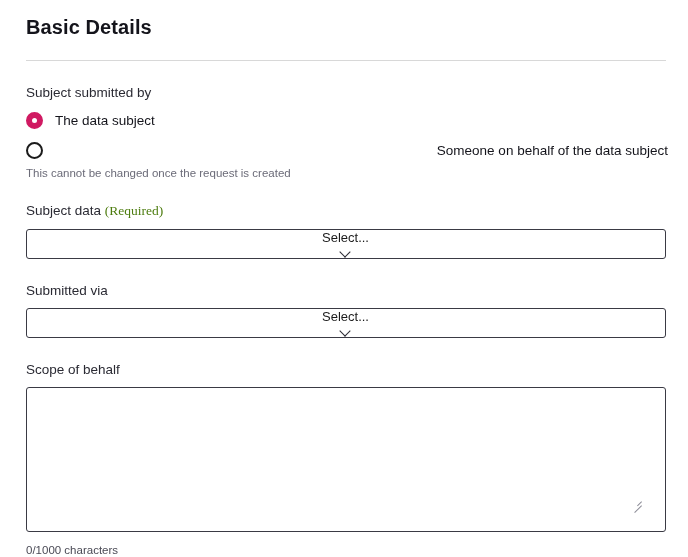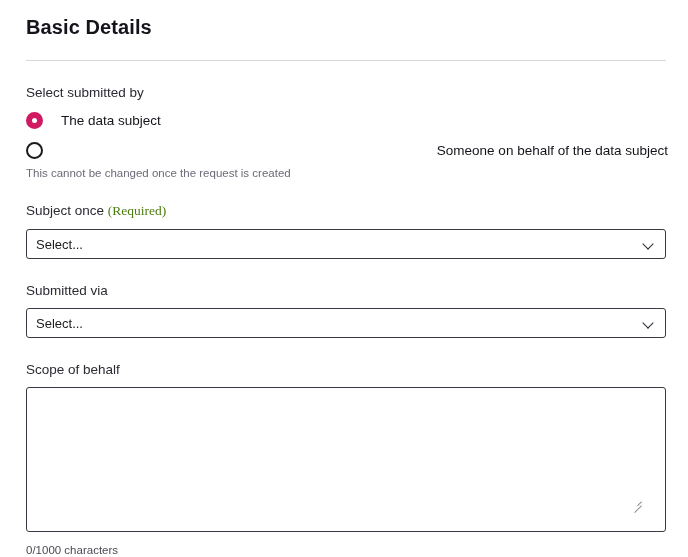--- a/index.html
+++ b/index.html
@@ -70,21 +70,21 @@
   }
   .radio-outer.checked .radio-dot {
     width: 5px;
     height: 5px;
     border-radius: 50%;
     background: #ffffff;
   }
   .radio-label {
     font-size: 13.5px;
     color: #14141b;
-    margin-left: 18px;
+    margin-left: 12px;
   }
   .helper-text {
     font-size: 11.5px;
     color: #6b6b78;
     margin-top: 8px;
   }
   .required-hint {
     color: #4d7c0f;
     font-family: Liberation Serif, serif;
   }
@@ -95,20 +95,21 @@
     box-sizing: border-box;
     border: 1px solid #3a3a44;
     border-radius: 3px;
     background: #ffffff;
     display: flex;
     align-items: center;
     justify-content: space-between;
     padding: 0 10px 0 9px;
     font-size: 13px;
     color: #1b1b1b;
+    flex-direction: column;
   }
   .chev {
     width: 12px;
     height: 12px;
     position: relative;
     flex: none;
   }
   .chev::before {
     content: "";
     position: absolute;
@@ -163,39 +164,39 @@
 </style>
 </head>
 <body>
 
 <div class="page">
 
   <h1 class="section-title">Basic Details</h1>
 
   <div class="divider"></div>
 
-  <div class="field-label">Select submitted by</div>
+  <div class="field-label">Subject submitted by</div>
 
   <div class="radio-group">
     <div class="radio-row">
       <span class="radio-outer checked">
           <span class="radio-dot"></span>
         </span>
       <span class="radio-label">The data subject</span>
     </div>
     <div class="radio-row">
       <span class="radio-outer"></span>
       <span class="radio-label">Someone on behalf of the data subject</span>
     </div>
   </div>
 
   <div class="helper-text">This cannot be changed once the request is created</div>
 
   <div class="field-label">
-    <span>Subject once</span>
+    <span>Subject data</span>
     <span class="required-hint">(Required)</span>
   </div>
 
   <div class="select">
     <span>Select...</span>
     <span class="chev"></span>
   </div>
 
   <div class="field-label">Submitted via</div>
 

